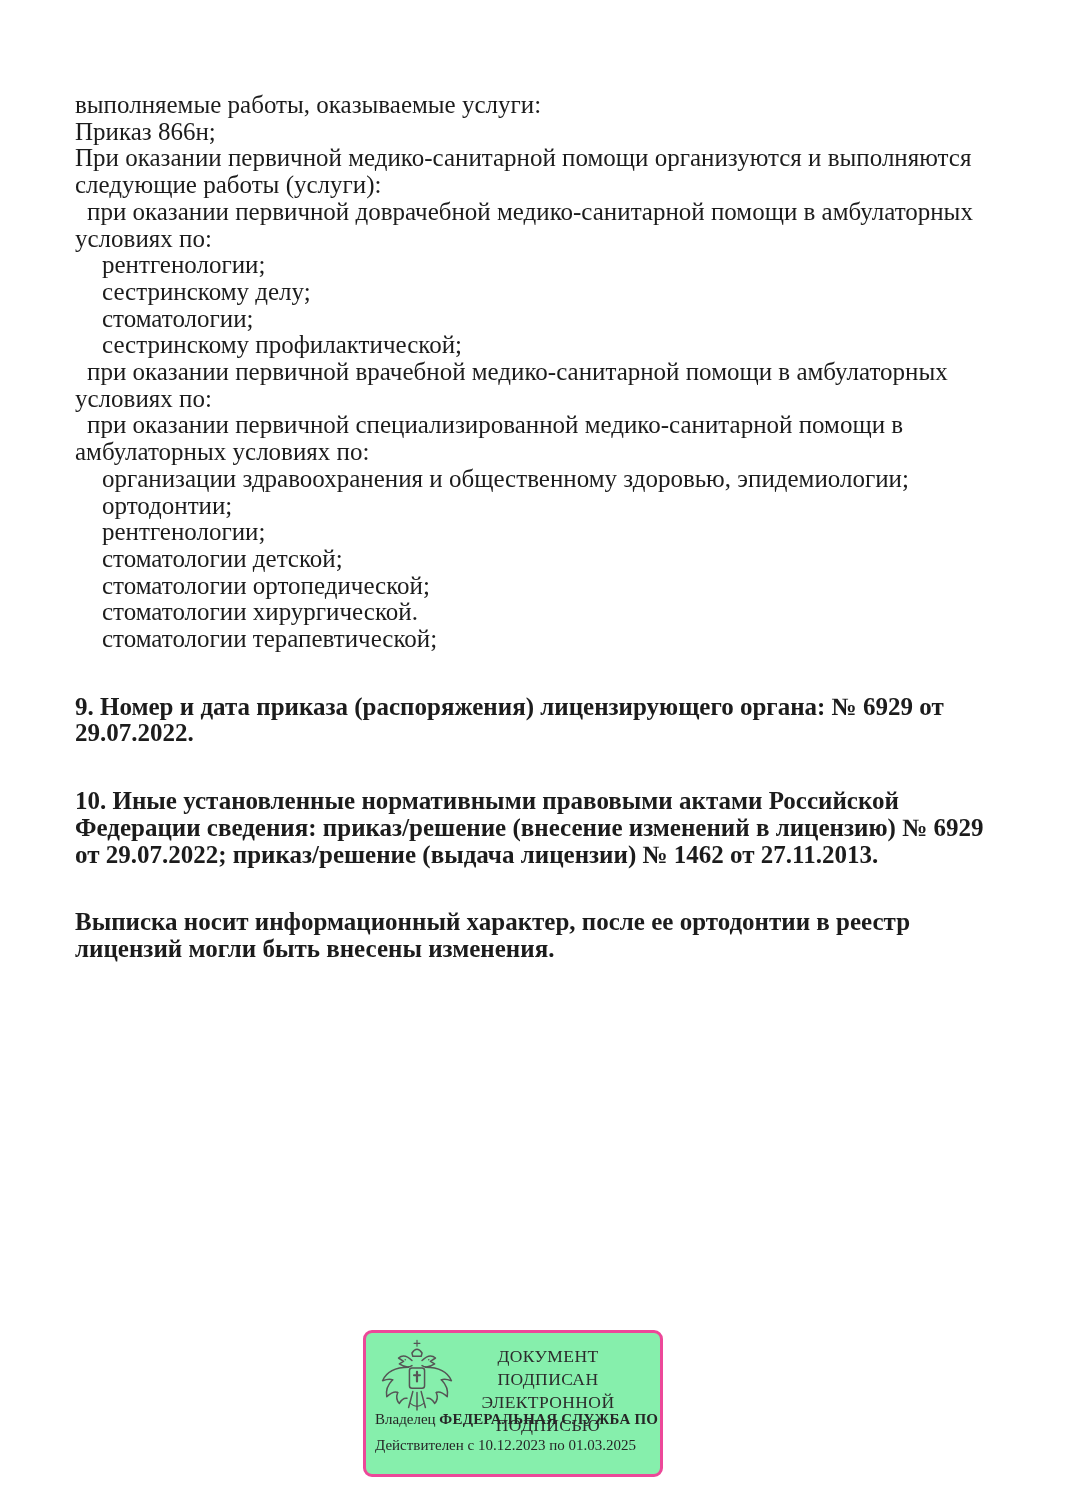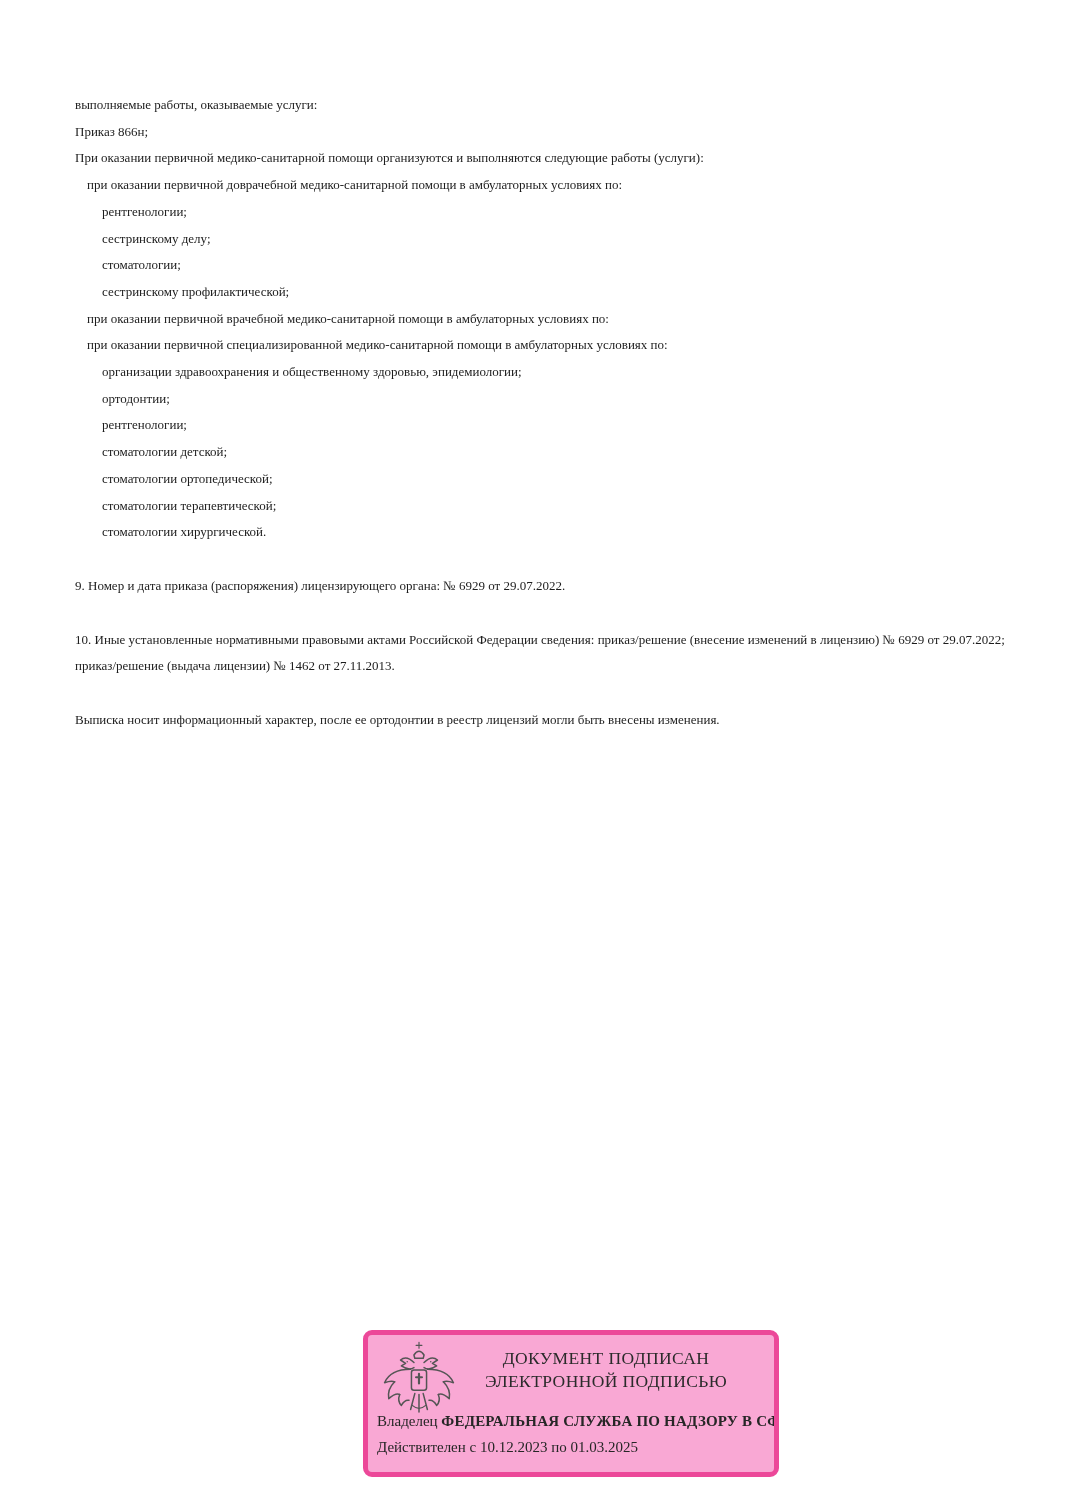--- a/index.html
+++ b/index.html
@@ -19,40 +19,40 @@
     position: absolute;
     inset: 0;
     background: #ffffff;
   }
   
   .doc-body {
     position: absolute;
     left: 75px;
     top: 92px;
     width: 930px;
-    font-size: 13px;
+    font-size: 25px;
     line-height: 26.7px;
     color: #1c1c1c;
   }
   .p  { text-indent: 0; }
   .i1 { text-indent: 12px; }
   .i2 { text-indent: 27px; }
-  .gap { margin-top: 27px; }
+  .gap { margin-top: 41px; font-weight: bold; }
 
   
   .stamp {
     position: absolute;
     left: 363px;
     top: 1330px;
-    width: 416px;
+    width: 300px;
     height: 147px;
     box-sizing: border-box;
-    border: 5px solid #ec4899;
+    border: 3px solid #ec4899;
     border-radius: 9px;
-    background: #f9a8d4;
+    background: #86efac;
     overflow: hidden;
     color: #262626;
   }
   .stamp-emblem {
     position: absolute;
     left: 7px;
     top: 4px;
     width: 88px;
     height: 84px;
   }
@@ -94,22 +94,22 @@
     <div class="p i2">сестринскому делу;</div>
     <div class="p i2">стоматологии;</div>
     <div class="p i2">сестринскому профилактической;</div>
     <div class="p i1">при оказании первичной врачебной медико-санитарной помощи в амбулаторных условиях по:</div>
     <div class="p i1">при оказании первичной специализированной медико-санитарной помощи в амбулаторных условиях по:</div>
     <div class="p i2">организации здравоохранения и общественному здоровью, эпидемиологии;</div>
     <div class="p i2">ортодонтии;</div>
     <div class="p i2">рентгенологии;</div>
     <div class="p i2">стоматологии детской;</div>
     <div class="p i2">стоматологии ортопедической;</div>
+    <div class="p i2">стоматологии хирургической.</div>
     <div class="p i2">стоматологии терапевтической;</div>
-    <div class="p i2">стоматологии хирургической.</div>
     <div class="p gap">9. Номер и дата приказа (распоряжения) лицензирующего органа: № 6929 от 29.07.2022.</div>
     <div class="p gap">10. Иные установленные нормативными правовыми актами Российской Федерации сведения: приказ/решение (внесение изменений в лицензию) № 6929 от 29.07.2022; приказ/решение (выдача лицензии) № 1462 от 27.11.2013.</div>
     <div class="p gap">Выписка носит информационный характер, после ее ортодонтии в реестр лицензий могли быть внесены изменения.</div>
   </main>
 
   <div class="stamp">
     <span class="stamp-emblem">
       <svg viewBox="0 0 100 100" width="88" height="84">
         <g stroke="#555555" fill="none" stroke-width="1.8" stroke-linecap="round" stroke-linejoin="round">
 

